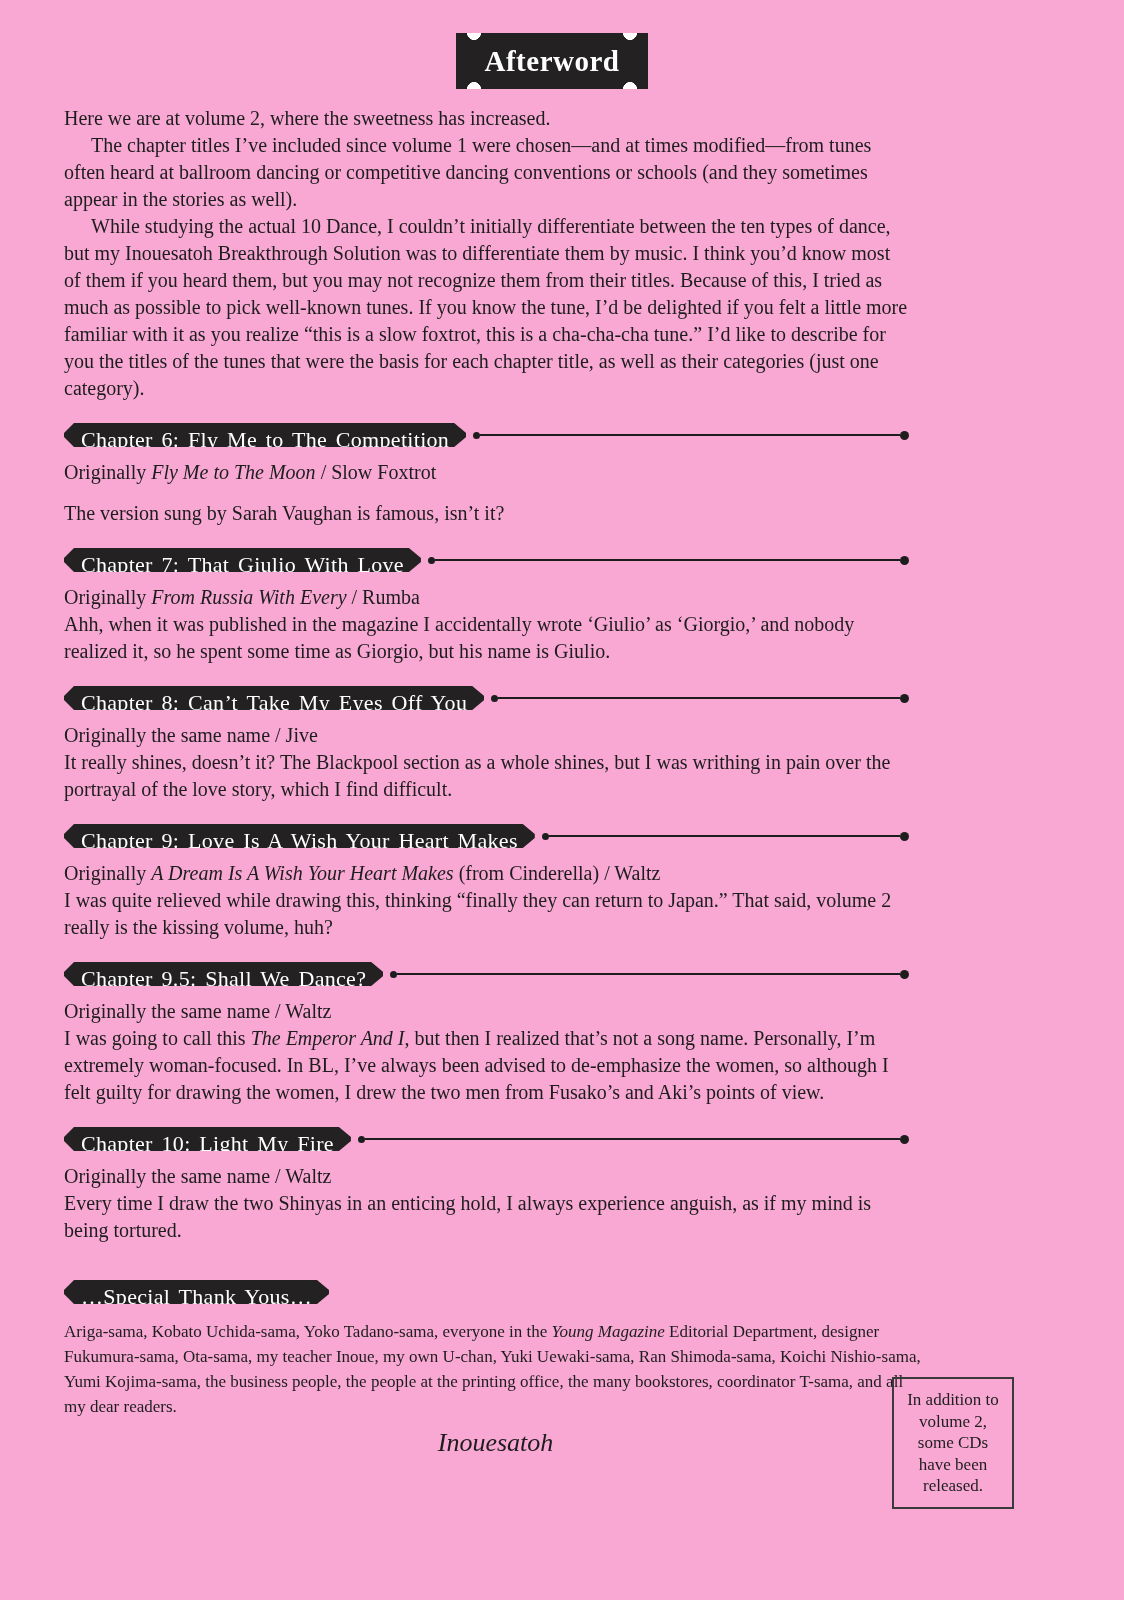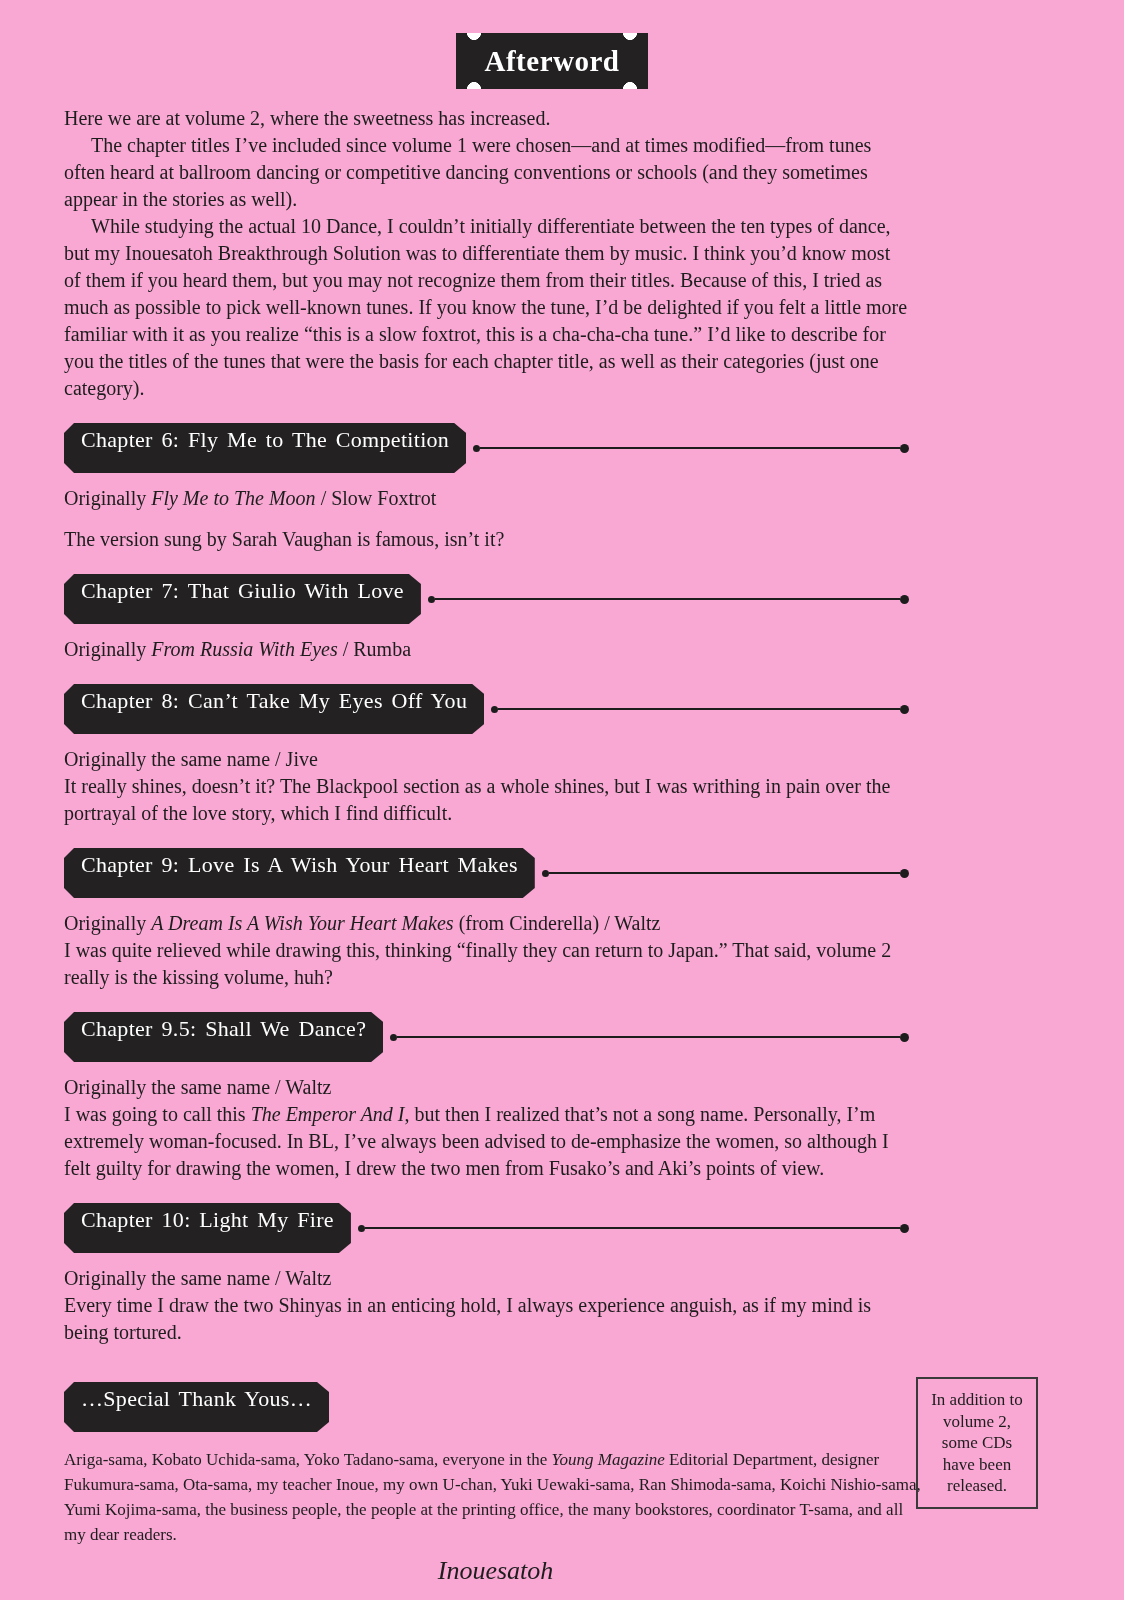--- a/index.html
+++ b/index.html
@@ -41,21 +41,21 @@
   .intro p{margin:0;}
   .intro p.indent{text-indent:27px;}
   
   .section{margin-top:21px;}
   .banner-row{display:flex;align-items:center;margin-bottom:12px;}
   .banner{
     display:inline-block;
     background:#232122;
     color:#ffffff;
     font-size:22px;
-    height:50px;line-height:34px;
+    height:24px;line-height:34px;
     padding:0 17px;
     white-space:nowrap;
     word-spacing:3px;
     letter-spacing:0.3px;
     clip-path:polygon(10px 0,calc(100% - 12px) 0,100% 10px,100% calc(100% - 10px),calc(100% - 12px) 100%,10px 100%,0 calc(100% - 10px),0 10px);
   }
   .connector{flex:1;display:flex;align-items:center;margin-left:7px;}
   .dot-s{width:7px;height:7px;border-radius:50%;background:#1d1d1d;flex:none;}
   .hline{flex:1;height:2px;background:#1d1d1d;}
   .dot-e{width:9px;height:9px;border-radius:50%;background:#1d1d1d;flex:none;}
@@ -70,21 +70,21 @@
   }
   .signature{
     margin:10px -18px 0 0;
     text-align:center;
     font-style:italic;
     font-size:26px;
   }
   
   .cd-box{
     position:absolute;
-    left:916px;top:1377px;
+    left:892px;top:1377px;
     width:122px;min-height:126px;
     box-sizing:border-box;
     border:2px solid #3a3a3a;
     padding:10px 8px;
     text-align:center;
     font-size:17px;
     line-height:21.5px;
   }
   i{}
 </style>
@@ -126,21 +126,22 @@
     <div class="banner-row">
       <div class="banner">
         <span>Chapter 7: That Giulio With Love</span>
       </div>
       <div class="connector">
         <span class="dot-s"></span>
         <span class="hline"></span>
         <span class="dot-e"></span>
       </div>
     </div>
-    <p class="originally"><span>Originally </span><i>From Russia With Eyes</i><span> / Rumba</span></p>
+    <p class="originally"><span>Originally </span><i>From Russia With Every</i><span> / Rumba</span></p>
+    <p class="desc"><span>Ahh, when it was published in the magazine I accidentally wrote ‘Giulio’ as ‘Giorgio,’ and nobody realized it, so he spent some time as Giorgio, but his name is Giulio.</span></p>
   </section>
 
   <section class="section">
     <div class="banner-row">
       <div class="banner">
         <span>Chapter 8: Can’t Take My Eyes Off You</span>
       </div>
       <div class="connector">
         <span class="dot-s"></span>
         <span class="hline"></span>

